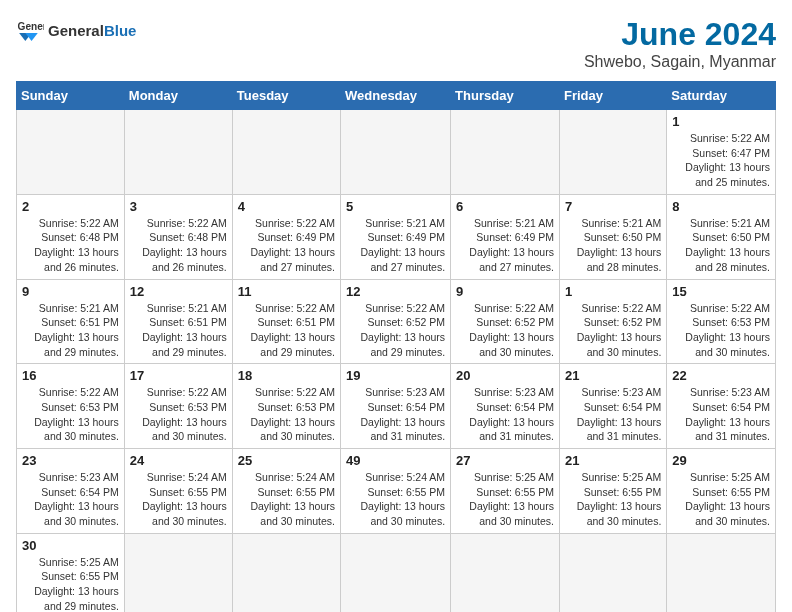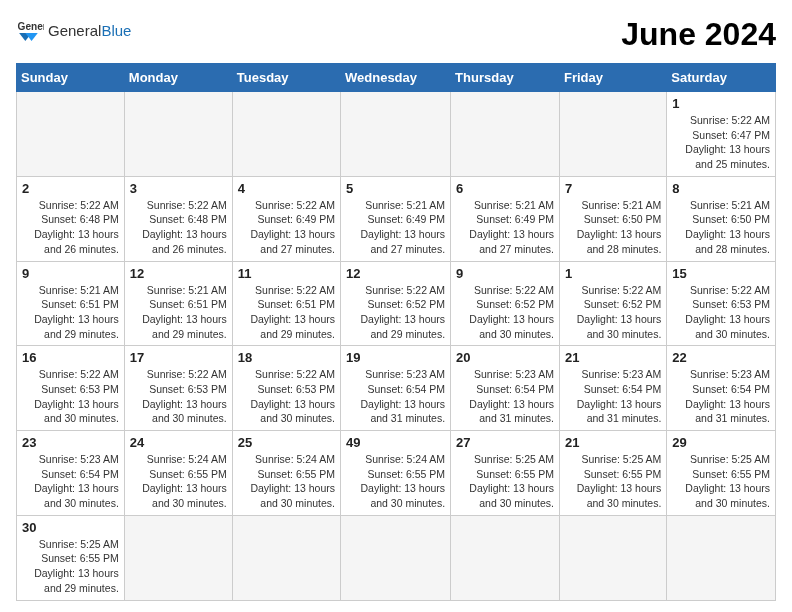--- a/index.html
+++ b/index.html
@@ -24,21 +24,21 @@
     .logo-icon {
       width: 28px;
       height: 28px;
     }
     .title-block {
       text-align: right;
     }
     .month-year {
       font-size: 32px;
       font-weight: bold;
-      color: #000000;
+      color: #0369a1;
     }
     .subtitle {
       font-size: 16px;
       color: #444;
     }
     .calendar {
       width: 100%;
       border-collapse: collapse;
       border: 1px solid #bbb;
     }
@@ -88,27 +88,28 @@
 <body>
 
 <div class="header-area">
   <div class="logo">
     <svg class="logo-icon" viewBox="0 0 36 36">
       <text x="2" y="18" font-size="13" font-weight="bold" fill="#333">General</text>
       <polygon points="4,22 20,22 12,32" fill="#1a6fb5"></polygon>
       <polygon points="12,22 28,22 20,32" fill="#2196f3"></polygon>
     </svg>
     <div>
-      <div style="font-size:15px;font-weight:normal;color:#333;">
+      <div style="font-size:15px;font-weight:bold;color:#333;">
         <span style="color:#333;">General</span><span style="color:#1a6fb5;">Blue</span>
       </div>
     </div>
   </div>
   <div class="title-block">
     <div class="month-year">June 2024</div>
+    <div class="subtitle">Shwebo, Sagain, Myanmar</div>
   </div>
 </div>
 
 <table class="calendar">
   <thead>
     <tr>
     <th>Sunday</th>
         <th>Monday</th>
         <th>Tuesday</th>
         <th>Wednesday</th>

